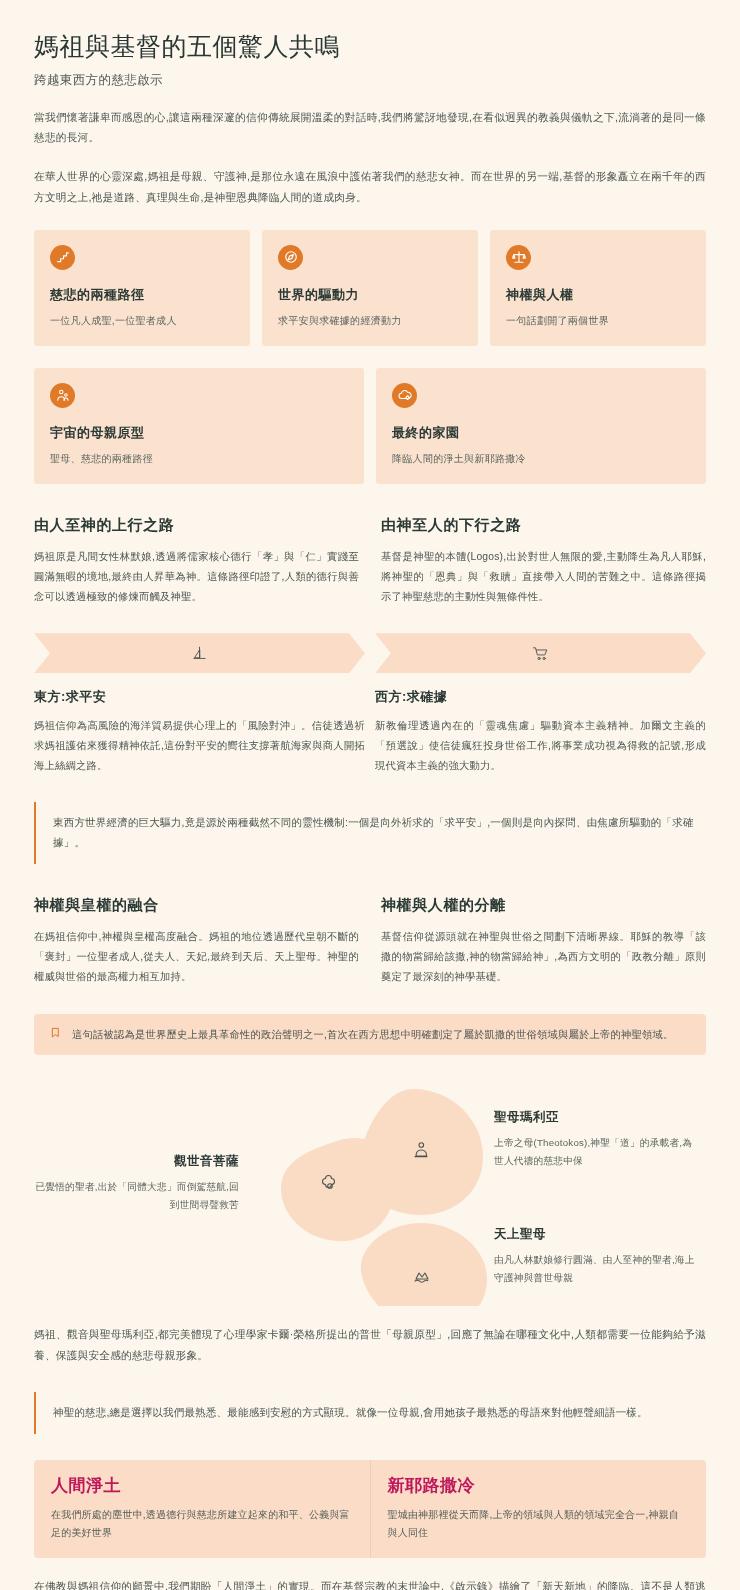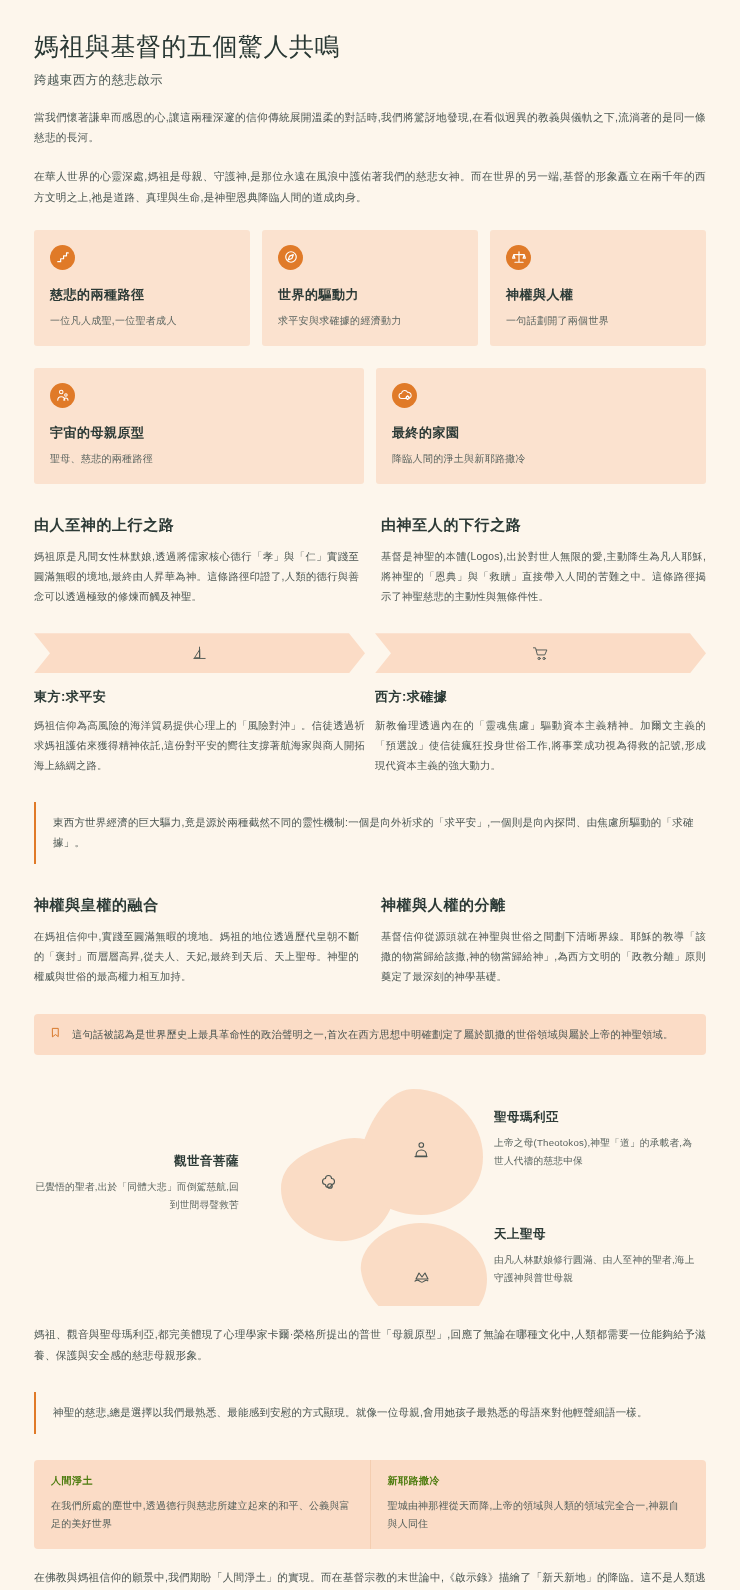--- a/index.html
+++ b/index.html
@@ -198,23 +198,23 @@
     border-radius: 4px;
     overflow: hidden;
   }
   .split > div {
     flex: 1 1 0;
     min-width: 0;
     padding: 14px 17px 16px 17px;
   }
   .split > div + div { border-left: 1px solid #f4cdb0; }
   .split h3 {
-    font-size: 10px;
+    font-size: 17px;
     font-weight: 600;
-    color: #4d7c0f;
+    color: #be185d;
     letter-spacing: .5px;
   }
   .split p {
     margin-top: 9px;
     font-size: 10px;
     line-height: 1.8;
     color: #55605b;
     letter-spacing: .2px;
   }
 </style>
@@ -324,21 +324,21 @@
       <div class="chev-title">西方:求確據</div>
       <div class="chev-desc">新教倫理透過內在的「靈魂焦慮」驅動資本主義精神。加爾文主義的「預選說」使信徒瘋狂投身世俗工作,將事業成功視為得救的記號,形成現代資本主義的強大動力。</div>
     </div>
   </div>
 
   <div class="quote">東西方世界經濟的巨大驅力,竟是源於兩種截然不同的靈性機制:一個是向外祈求的「求平安」,一個則是向內探問、由焦慮所驅動的「求確據」。</div>
 
   <div class="two-col">
     <div class="col">
       <h2>神權與皇權的融合</h2>
-      <p>在媽祖信仰中,實踐至圓滿無暇的境地。媽祖的地位透過歷代皇朝不斷的「褒封」而層層高昇,從夫人、天妃,最終到天后、天上聖母。神聖的權威與世俗的最高權力相互加持。</p>
+      <p>在媽祖信仰中,神權與皇權高度融合。媽祖的地位透過歷代皇朝不斷的「褒封」一位聖者成人,從夫人、天妃,最終到天后、天上聖母。神聖的權威與世俗的最高權力相互加持。</p>
     </div>
     <div class="col">
       <h2>神權與人權的分離</h2>
       <p>基督信仰從源頭就在神聖與世俗之間劃下清晰界線。耶穌的教導「該撒的物當歸給該撒,神的物當歸給神」,為西方文明的「政教分離」原則奠定了最深刻的神學基礎。</p>
     </div>
   </div>
 
   <div class="note">
     <span>
       <svg width="11" height="11" viewBox="0 0 24 24" fill="none" stroke="#d4711f" stroke-width="2" stroke-linecap="round" stroke-linejoin="round">

